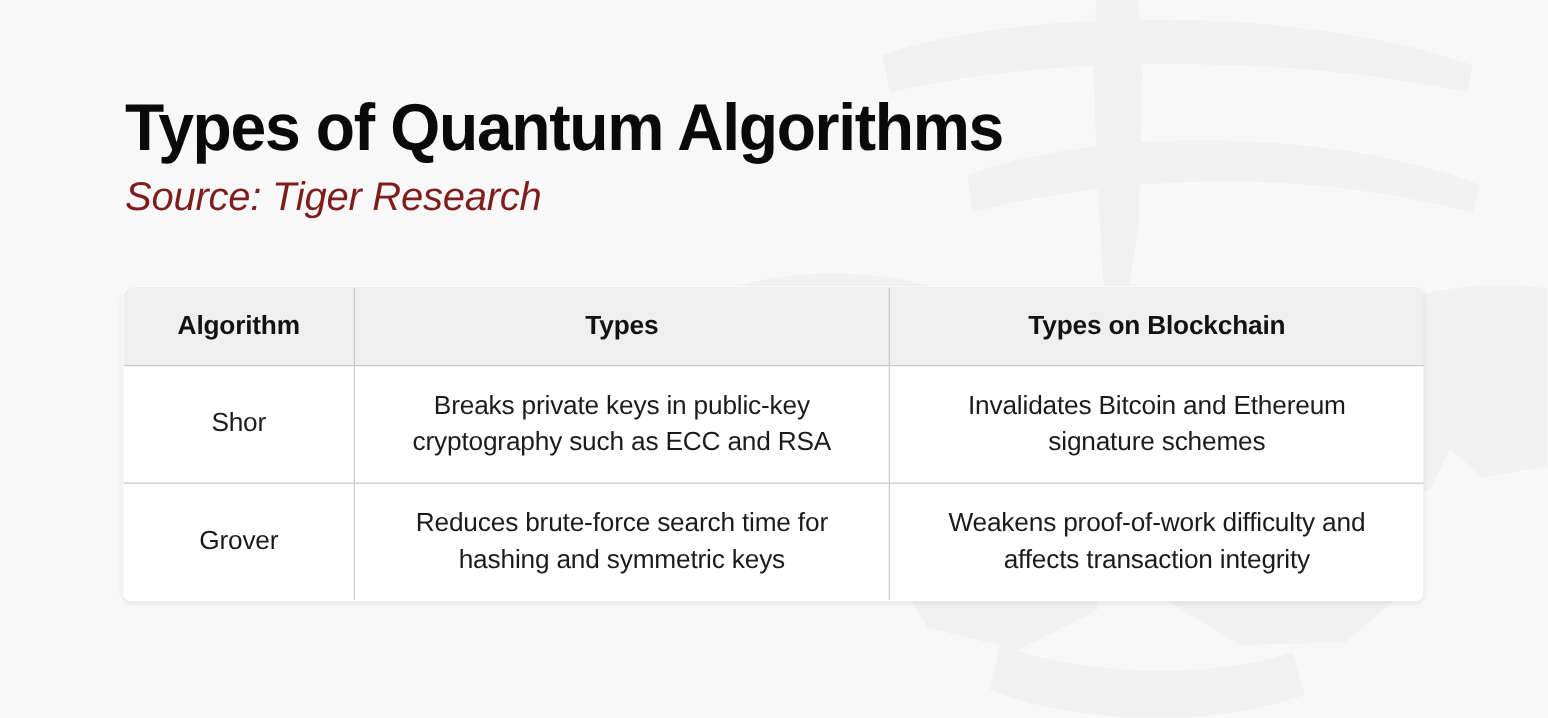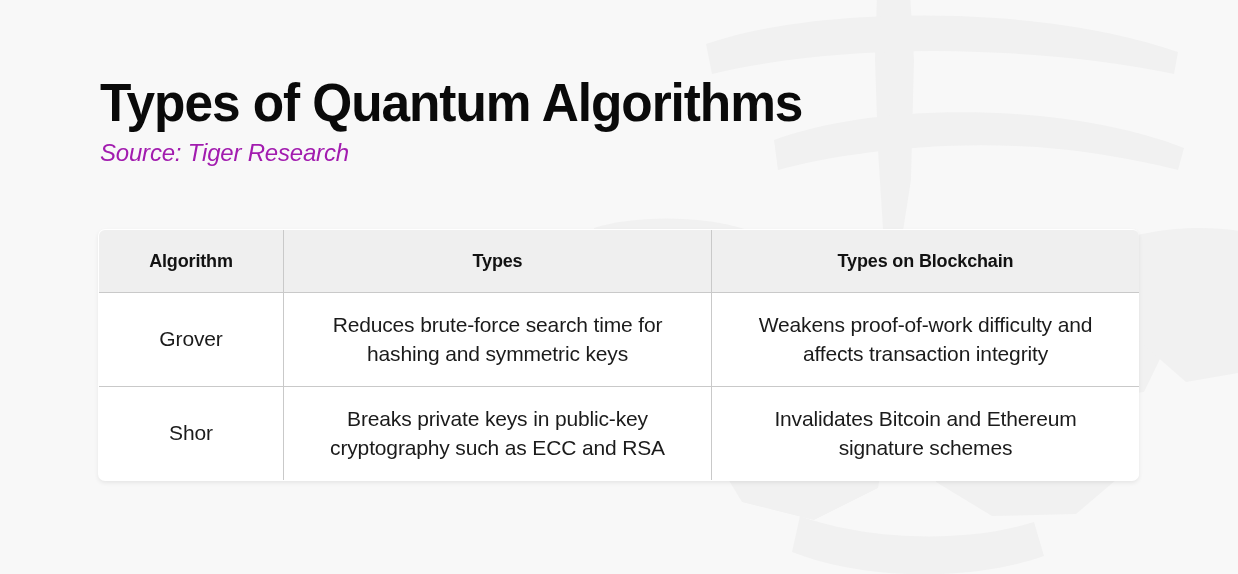--- a/index.html
+++ b/index.html
@@ -54,24 +54,24 @@
     letter-spacing: -1.1px;
     line-height: 1.04;
     color: #0a0a0a;
     white-space: nowrap;
     transform: scaleX(0.97);
     transform-origin: left center;
   }
 
   #page-subtitle {
     margin-top: 9px;
-    font-size: 24px;
+    font-size: 32px;
     font-style: italic;
     font-weight: 400;
-    color: #a21caf;
+    color: #7f1d1d;
     letter-spacing: -0.2px;
   }
 
   
   #data-table-wrap {
     position: absolute;
     left: 98px;
     top: 229px;
     width: 1041px;
     border-radius: 7px;
@@ -87,21 +87,21 @@
     border: 1px solid #c9c9c9;
     table-layout: fixed;
   }
 
   table#data-table col.c-algo  { width: 185px; }
   table#data-table col.c-role  { width: 428px; }
   table#data-table col.c-impact{ width: 428px; }
 
   table#data-table thead th {
     background: #efefef;
-    font-size: 18px;
+    font-size: 21px;
     font-weight: 700;
     color: #121212;
     height: 63px;
     text-align: center;
     vertical-align: middle;
     border-right: 1px solid #c9c9c9;
     border-bottom: 1px solid #c9c9c9;
     letter-spacing: -0.15px;
   }
   table#data-table thead th:last-child { border-right: none; }
@@ -176,40 +176,40 @@
       <thead>
         <tr>
           <th>Algorithm</th>
           <th>Types</th>
           <th>Types on Blockchain</th>
         </tr>
       </thead>
       <tbody>
 
         <tr>
+          <td>Shor</td>
+          <td>
+            <span class="cell-line">Breaks private keys in public-key</span>
+            <span class="cell-line">cryptography such as ECC and RSA</span>
+          </td>
+          <td>
+            <span class="cell-line">Invalidates Bitcoin and Ethereum</span>
+            <span class="cell-line">signature schemes</span>
+          </td>
+        </tr>
+
+        <tr>
           <td>Grover</td>
           <td>
             <span class="cell-line">Reduces brute-force search time for</span>
             <span class="cell-line">hashing and symmetric keys</span>
           </td>
           <td>
             <span class="cell-line">Weakens proof-of-work difficulty and</span>
             <span class="cell-line">affects transaction integrity</span>
-          </td>
-        </tr>
-
-        <tr>
-          <td>Shor</td>
-          <td>
-            <span class="cell-line">Breaks private keys in public-key</span>
-            <span class="cell-line">cryptography such as ECC and RSA</span>
-          </td>
-          <td>
-            <span class="cell-line">Invalidates Bitcoin and Ethereum</span>
-            <span class="cell-line">signature schemes</span>
           </td>
         </tr>
 
       </tbody>
     </table>
   </div>
 
 </div>
 
 </body></html>

